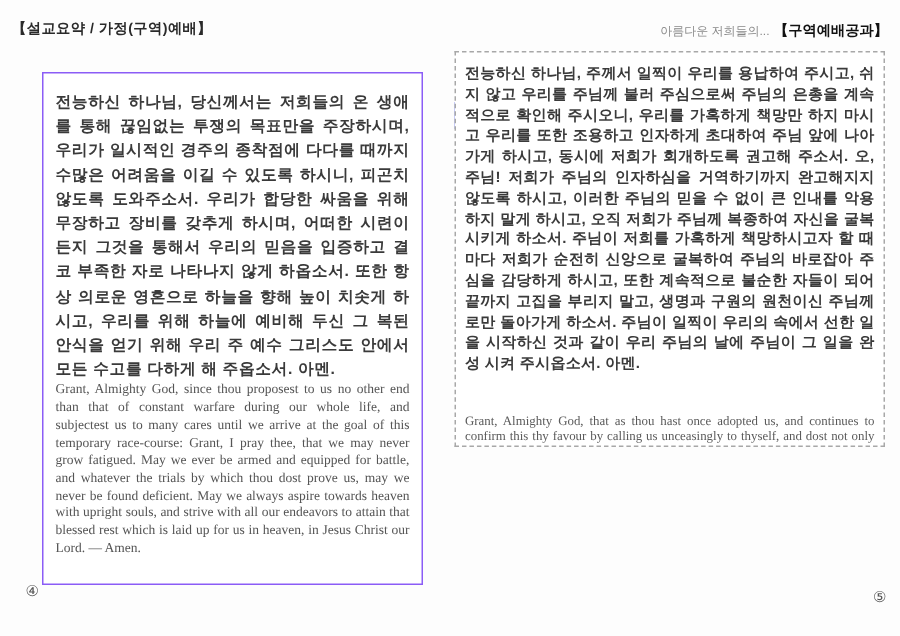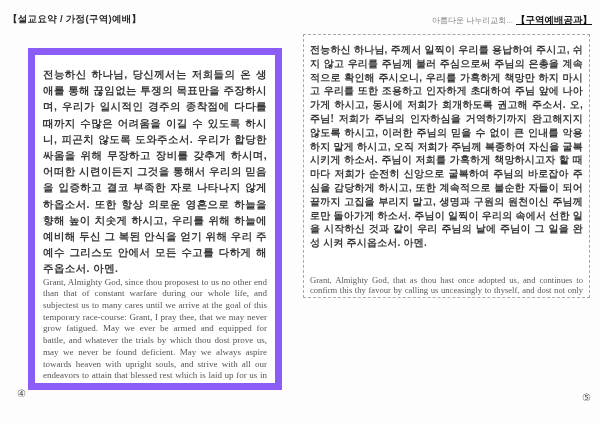--- a/index.html
+++ b/index.html
@@ -21,38 +21,38 @@
   .hdr-left{
     position:absolute;left:8px;top:13px;
     font-size:9.5px;font-weight:bold;color:#2a2a2a;
     letter-spacing:0.3px;white-space:nowrap;
   }
   .hdr-right{
     position:absolute;right:8px;top:14px;
     font-size:8.5px;color:#2a2a2a;white-space:nowrap;text-align:right;
   }
   .hdr-right .hdr-prefix{color:#888;font-size:8px;margin-right:3px;}
-  .hdr-right .hdr-main{font-weight:bold;font-size:9.5px;color:#111;text-decoration:underline;}
+  .hdr-right .hdr-main{font-weight:bold;font-size:9.5px;color:#111;}
 
   .title-bar{
     position:absolute;height:18px;
     background:var(--title-bar);
     color:var(--title-text);
     font-weight:bold;font-size:11px;letter-spacing:2px;
     display:flex;align-items:flex-start;justify-content:center;margin-top:36px;
   }
   .page-left .title-bar{left:28px;top:30px;width:254px;}
   .page-right .title-bar{left:7px;top:32px;width:287px;}
 
   .content-box{
     position:absolute;background:#fff;overflow:hidden;
   }
   .page-left .content-box{
     left:28px;top:48px;width:254px;height:342px;
-    border:7px solid #8b5cf6;padding:11px 8px 6px 8px;
+    border:1px solid #8b5cf6;padding:11px 8px 6px 8px;
   }
   .page-right .content-box{
     left:7px;top:34px;width:287px;height:264px;
     border:1px dashed #a8a8a8;padding:8px 6px 6px 6px;
   }
 
   .korean{
     font-weight:bold;color:#3a3a3a;text-align:justify;
     word-break:break-all;
   }
@@ -82,21 +82,21 @@
   </div>
   <div class="content-box">
     <p class="korean">전능하신 하나님, 당신께서는 저희들의 온 생애를 통해 끊임없는 투쟁의 목표만을 주장하시며, 우리가 일시적인 경주의 종착점에 다다를 때까지 수많은 어려움을 이길 수 있도록 하시니, 피곤치 않도록 도와주소서. 우리가 합당한 싸움을 위해 무장하고 장비를 갖추게 하시며, 어떠한 시련이든지 그것을 통해서 우리의 믿음을 입증하고 결코 부족한 자로 나타나지 않게 하옵소서. 또한 항상 의로운 영혼으로 하늘을 향해 높이 치솟게 하시고, 우리를 위해 하늘에 예비해 두신 그 복된 안식을 얻기 위해 우리 주 예수 그리스도 안에서 모든 수고를 다하게 해 주옵소서. 아멘.</p>
     <p class="english">Grant, Almighty God, since thou proposest to us no other end than that of constant warfare during our whole life, and subjectest us to many cares until we arrive at the goal of this temporary race-course: Grant, I pray thee, that we may never grow fatigued. May we ever be armed and equipped for battle, and whatever the trials by which thou dost prove us, may we never be found deficient. May we always aspire towards heaven with upright souls, and strive with all our endeavors to attain that blessed rest which is laid up for us in heaven, in Jesus Christ our Lord. — Amen.</p>
   </div>
   <div class="page-num">④</div>
 </div>
 
 <div class="page page-right">
   <div class="hdr-right">
-    <span class="hdr-prefix">아름다운 나누리교회...</span><span class="hdr-main">【구역예배공과】</span>
+    <span class="hdr-prefix">아름다운 저희들의...</span><span class="hdr-main">【구역예배공과】</span>
   </div>
   <div class="title-bar">
     <span>칼빈의  기도  150</span>
   </div>
   <div class="content-box">
     <p class="korean">전능하신 하나님, 주께서 일찍이 우리를 용납하여 주시고, 쉬지 않고 우리를 주님께 불러 주심으로써 주님의 은총을 계속적으로 확인해 주시오니, 우리를 가혹하게 책망만 하지 마시고 우리를 또한 조용하고 인자하게 초대하여 주님 앞에 나아가게 하시고, 동시에 저희가 회개하도록 권고해 주소서. 오, 주님! 저희가 주님의 인자하심을 거역하기까지 완고해지지 않도록 하시고, 이러한 주님의 믿을 수 없이 큰 인내를 악용하지 말게 하시고, 오직 저희가 주님께 복종하여 자신을 굴복시키게 하소서. 주님이 저희를 가혹하게 책망하시고자 할 때마다 저희가 순전히 신앙으로 굴복하여 주님의 바로잡아 주심을 감당하게 하시고, 또한 계속적으로 불순한 자들이 되어 끝까지 고집을 부리지 말고, 생명과 구원의 원천이신 주님께로만 돌아가게 하소서. 주님이 일찍이 우리의 속에서 선한 일을 시작하신 것과 같이 우리 주님의 날에 주님이 그 일을 완성 시켜 주시옵소서. 아멘.</p>
     <p class="english">Grant, Almighty God, that as thou hast once adopted us, and continues to confirm this thy favour by calling us unceasingly to thyself, and dost not only severely chastise us, but also gently and paternally invite us to thyself, and exhort us at the same time to repentance, — O grant that we may not be so hardened as to resist thy goodness, nor abuse this thine incredible forbearance, but submit ourselves in obedience to thee: that whenever thou mayest severely chastise us, we may bear thy corrections with genuine submission of faith, and not continue untameable and obstinate to the last, but return to thee the only fountain of life and salvation, that as thou has once begun in us a good work, so thou mayest perfect it to the day of our Lord. Amen.</p>
   </div>
   <div class="page-num">⑤</div>
 </div>

